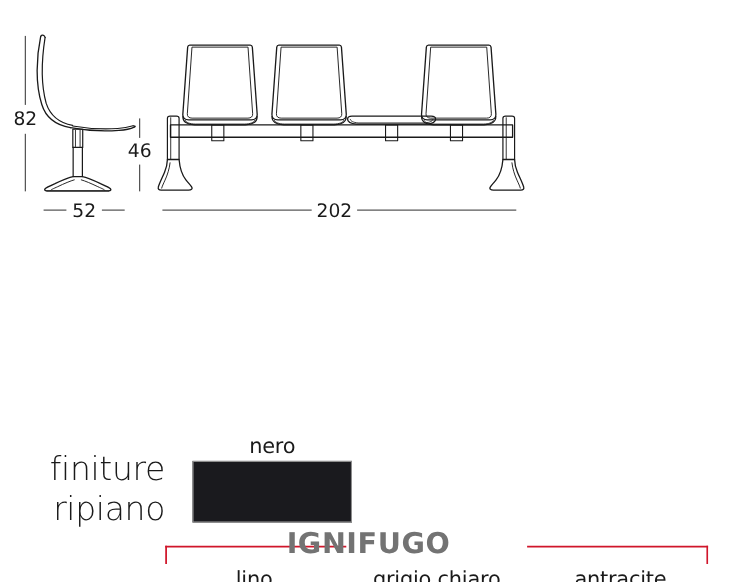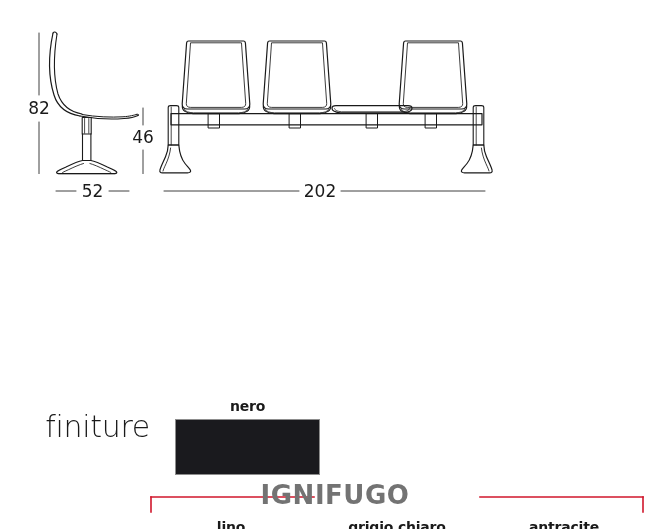--- a/index.html
+++ b/index.html
@@ -12,21 +12,21 @@
     height: 529px;
     position: relative;
     font-family: "DejaVu Sans", sans-serif;
     color: #1a1a1a;
     overflow: hidden;
   }
 
   
   #drawing-block {
     position: absolute;
-    left: 16px;
+    left: 0;
     top: 0;
     width: 578px;
     height: 215px;
     padding-left: 48px;
   }
   #drawing-svg {
     position: absolute;
     left: 0;
     top: 0;
   }
@@ -66,22 +66,22 @@
     color: #737373;
     letter-spacing: 0.5px;
     line-height: 30px;
   }
 
   .swatch-group {
     position: absolute;
     top: 276px;
   }
   .swatch-caption {
-    font-size: 14px;
-    font-weight: 700;
+    font-size: 19px;
+    font-weight: 400;
     color: #1a1a1a;
     text-align: center;
     line-height: 22px;
     letter-spacing: -0.2px;
     white-space: nowrap;
   }
   .swatch-chip {
     margin-top: 2px;
     border: 1px solid #8d8d8d;
     box-sizing: border-box;
@@ -299,19 +299,20 @@
 
   <div class="swatch-group" id="group-antracite">
     <div class="swatch-caption">antracite</div>
 
   </div>
 </div>
 
 <div id="finiture-section">
   <div id="finiture-label">
     <div>finiture</div>
+    <div>ripiano</div>
   </div>
 
   <div id="group-nero">
     <div class="swatch-caption">nero</div>
     <div class="swatch-chip chip-nero" style="background-color: rgb(26, 26, 30);"></div>
   </div>
 </div>
 
 </body></html>

